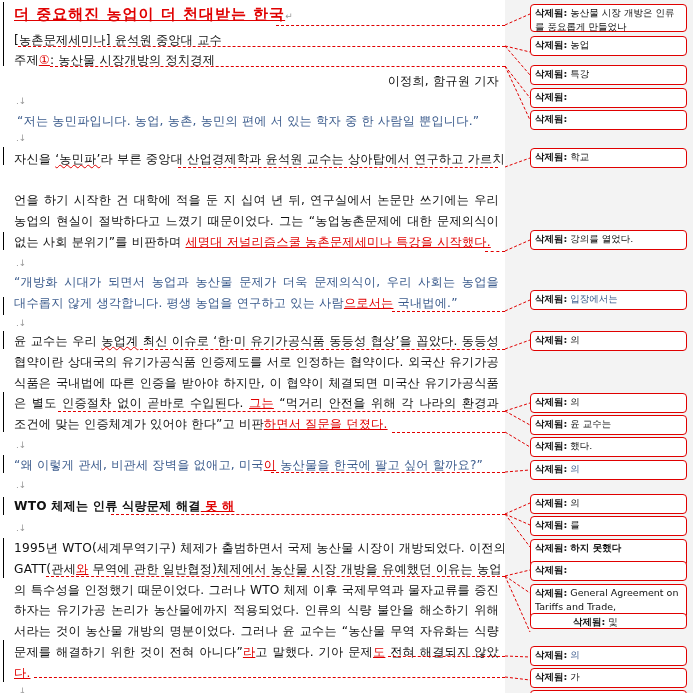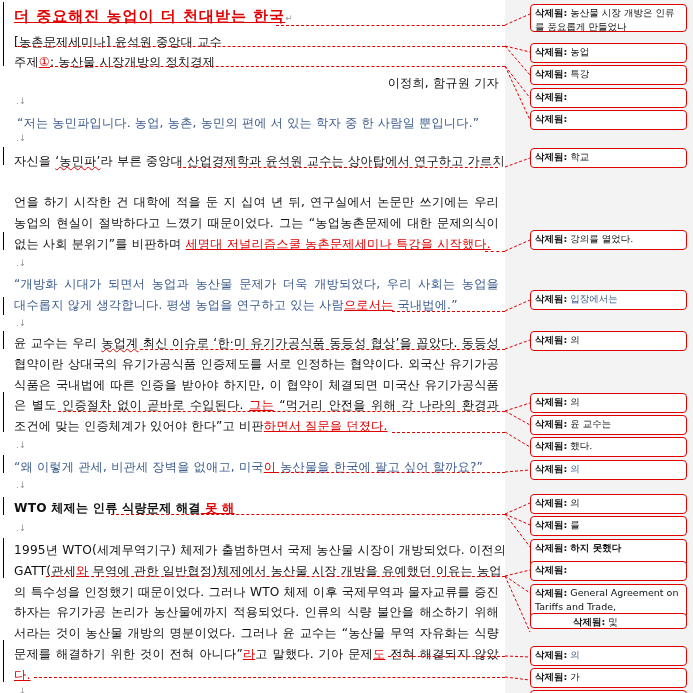--- a/index.html
+++ b/index.html
@@ -8,21 +8,21 @@
     background:#ffffff;
     font-family:"DejaVu Sans", "Liberation Sans", sans-serif;
   }
   .doc {
     position:absolute; left:0; top:0; width:505px; height:693px; background:#fff;
   }
   .margin-pane {
     position:absolute; left:505px; top:0; width:188px; height:693px; background:#f3f3f3;
   }
   .line {
-    position:absolute; left:14px; width:485px; font-size:12.2px; line-height:21px;
+    position:absolute; left:14px; width:485px; font-size:12.2px; line-height:16px;
     color:#111; white-space:nowrap; letter-spacing:0.2px;
   }
   .line.justify { text-align:justify; text-align-last:justify; }
   .line.right { text-align:right; }
   .quote { color:#3b5b8c; }
   .title {
     font-size:15px; font-weight:bold; color:#e00000; text-decoration:underline;
     letter-spacing:1px;
   }
   .bold { font-weight:bold; }
@@ -75,21 +75,21 @@
     <span>“저는 농민파입니다. 농업, 농촌, 농민의 편에 서 있는 학자 중 한 사람일 뿐입니다.”</span>
   </div>
   <span class="pmark-empty" style="top:133px;">.↓</span>
 
   <div class="line justify" style="top:151px;"><span>자신을 </span><span class="squig">‘농민파’</span><span>라 부른 중앙대 산업경제학과 윤석원 교수는 상아탑에서 연구하고 가르치</span></div>
   <div class="line justify" style="top:192px;"><span>언을 하기 시작한 건 대학에 적을 둔 지 십여 년 뒤, 연구실에서 논문만 쓰기에는 우리</span></div>
   <div class="line justify" style="top:213px;"><span>농업의 현실이 절박하다고 느꼈기 때문이었다. 그는 “농업농촌문제에 대한 문제의식이</span></div>
   <div class="line" style="top:234px;"><span>없는 사회 분위기”를 비판하며 </span><span class="ins">세명대 저널리즘스쿨 농촌문제세미나 특강을 시작했다.</span></div>
   <span class="pmark-empty" style="top:258px;">.↓</span>
 
-  <div class="line justify quote" style="top:274px;"><span>“개방화 시대가 되면서 농업과 농산물 문제가 더욱 개방되었다, 우리 사회는 농업을</span></div>
+  <div class="line justify quote" style="top:274px;"><span>“개방화 시대가 되면서 농업과 농산물 문제가 더욱 문제의식이, 우리 사회는 농업을</span></div>
   <div class="line quote" style="top:295px;"><span>대수롭지 않게 생각합니다. 평생 농업을 연구하고 있는 사람</span><span class="ins">으로서는</span><span> 국내법에.”</span></div>
   <span class="pmark-empty" style="top:318px;">.↓</span>
 
   <div class="line justify" style="top:333px;"><span>윤 교수는 우리 </span><span class="squig">농업계</span><span> 최신 이슈로 ‘한·미 유기가공식품 동등성 협상’을 꼽았다. 동등성</span></div>
   <div class="line justify" style="top:354px;"><span>협약이란 상대국의 유기가공식품 인증제도를 서로 인정하는 협약이다. 외국산 유기가공</span></div>
   <div class="line justify" style="top:375px;"><span>식품은 국내법에 따른 인증을 받아야 하지만, 이 협약이 체결되면 미국산 유기가공식품</span></div>
   <div class="line justify" style="top:395px;"><span>은 별도 인증절차 없이 곧바로 수입된다. </span><span class="ins">그는</span><span> “먹거리 안전을 위해 각 나라의 환경과</span></div>
   <div class="line" style="top:416px;"><span>조건에 맞는 인증체계가 있어야 한다”고 비판</span><span class="ins">하면서 질문을 던졌다.</span></div>
   <span class="pmark-empty" style="top:440px;">.↓</span>
 
@@ -146,21 +146,21 @@
     <path d="M505 514 L530 547"></path>
     <path d="M505 576 L530 570"></path>
     <path d="M505 576 L530 593"></path>
     <path d="M505 576 L530 632"></path>
     <path d="M505 656 L530 657"></path>
     <path d="M505 677 L530 680"></path>
   </g>
 </svg>
 
 <div class="balloon" style="top:4px;height:28px;"><span class="lbl">삭제됨:</span> <span>농산물 시장 개방은 인류를 풍요롭게 만들었나</span></div>
-<div class="balloon" style="top:43px;height:20px;"><span class="lbl">삭제됨:</span> <span>농업</span></div>
+<div class="balloon" style="top:36px;height:20px;"><span class="lbl">삭제됨:</span> <span>농업</span></div>
 <div class="balloon" style="top:65px;height:20px;"><span class="lbl">삭제됨:</span> <span>특강</span></div>
 <div class="balloon" style="top:88px;height:20px;"><span class="lbl">삭제됨:</span> <span></span></div>
 <div class="balloon" style="top:110px;height:20px;"><span class="lbl">삭제됨:</span> <span></span></div>
 <div class="balloon" style="top:148px;height:20px;"><span class="lbl">삭제됨:</span> <span>학교</span></div>
 <div class="balloon" style="top:230px;height:20px;"><span class="lbl">삭제됨:</span> <span>강의를 열었다.</span></div>
 <div class="balloon" style="top:290px;height:20px;"><span class="lbl">삭제됨:</span> <span class="val-blue">  입장에서는</span></div>
 <div class="balloon" style="top:331px;height:20px;"><span class="lbl">삭제됨:</span> <span>의</span></div>
 <div class="balloon" style="top:393px;height:20px;"><span class="lbl">삭제됨:</span> <span>의</span></div>
 <div class="balloon" style="top:415px;height:20px;"><span class="lbl">삭제됨:</span> <span>윤 교수는</span></div>
 <div class="balloon" style="top:437px;height:20px;"><span class="lbl">삭제됨:</span> <span>했다.</span></div>

